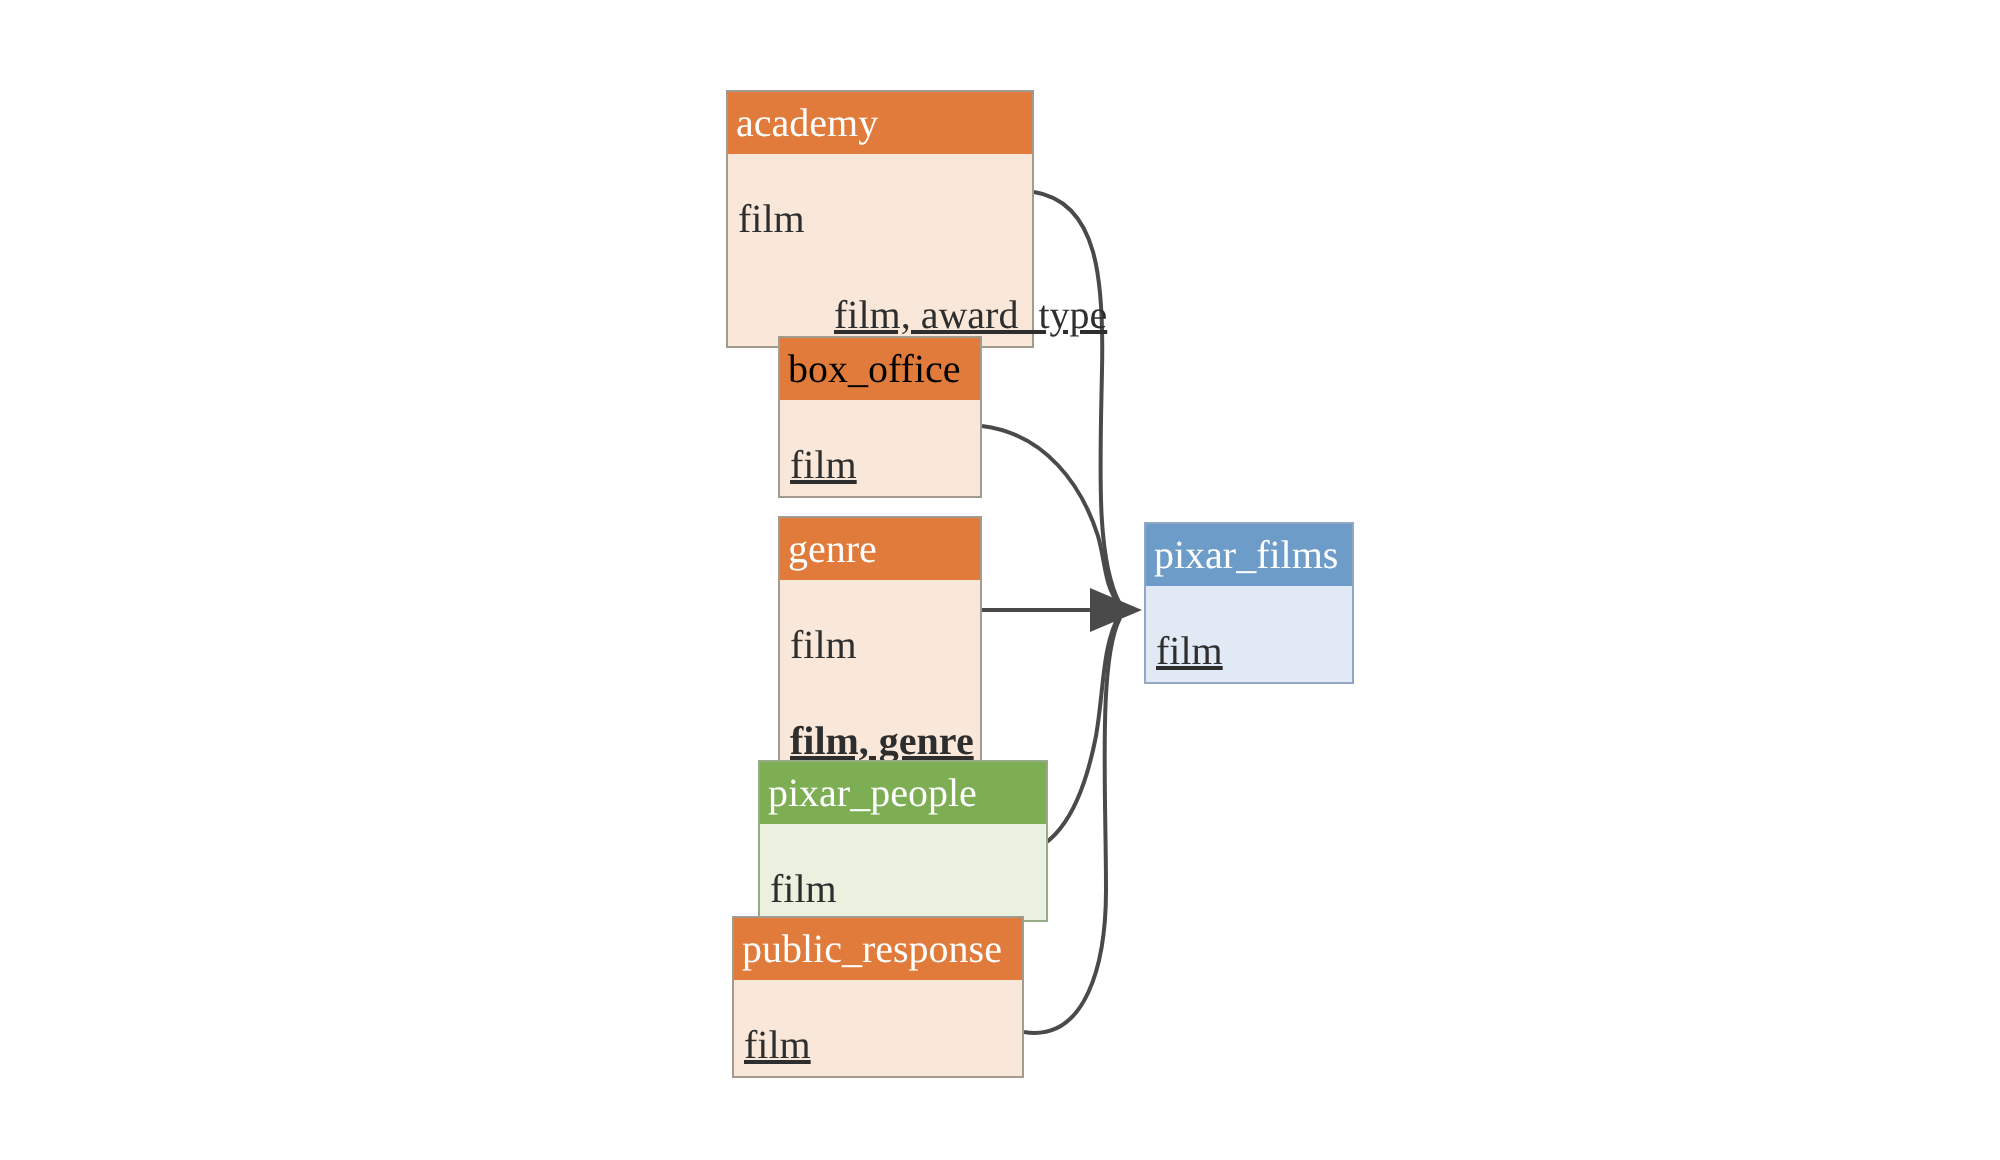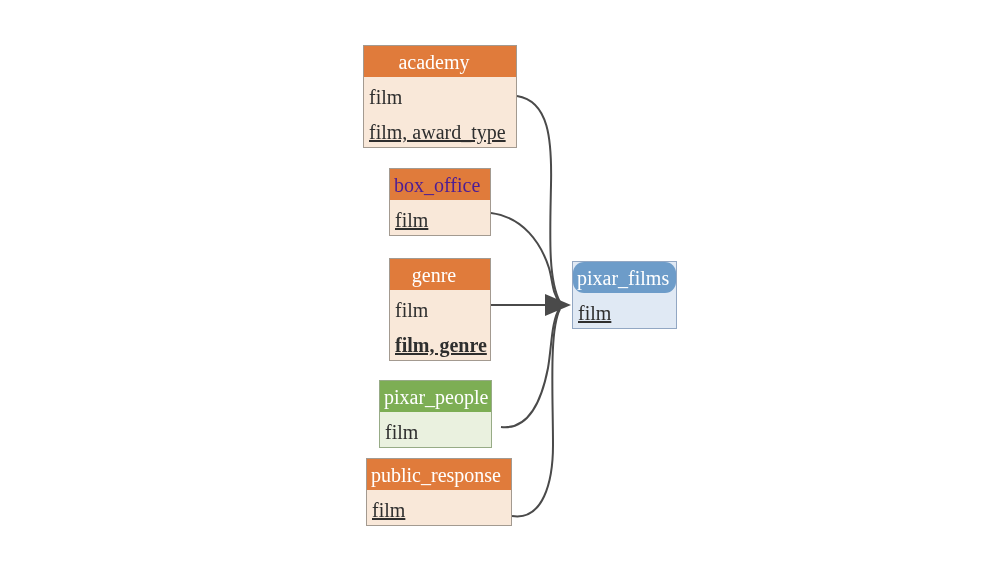--- a/index.html
+++ b/index.html
@@ -18,68 +18,68 @@
     z-index: 0;
   }
   .db-table {
     position: absolute;
     z-index: 1;
     box-sizing: border-box;
     background: #fff;
   }
   .db-table .hdr {
     box-sizing: border-box;
-    text-align: center;
+    text-align: left;
     color: #ffffff;
     font-size: 20px;
     line-height: 24px;
     padding: 4px 16px 3px 4px;
     white-space: nowrap;
   }
   .db-table .row {
     box-sizing: border-box;
     font-size: 20px;
     line-height: 24px;
-    padding: 8px 4px 3px 5px;
+    padding: 21px 4px 3px 5px;
     color: #2e2e2e;
     white-space: nowrap;
   }
   .db-table .row.key { text-decoration: underline; }
 </style>
 </head>
 <body>
 
 <div class="canvas">
   <svg class="wires" viewBox="0 0 1000 580" xmlns="http://www.w3.org/2000/svg">
       <path d="M517,96 C549,101 552,140 551,185 C550,235 548,280 560,302" fill="none" stroke="#4A4A4A" stroke-width="2"></path>
       <path d="M491,213 C523,217 541,243 549,268 C553,282 552,293 560,303" fill="none" stroke="#4A4A4A" stroke-width="2"></path>
       <path d="M491,305 L548,305" fill="none" stroke="#4A4A4A" stroke-width="2"></path>
       <path d="M501,427 C527,430 541,404 548,368 C552,345 551,322 560,307" fill="none" stroke="#4A4A4A" stroke-width="2"></path>
       <path d="M512,516 C543,521 553,482 553,445 C553,395 549,330 560,309" fill="none" stroke="#4A4A4A" stroke-width="2"></path>
       <polygon points="545,294 545,316 571,305" fill="#4A4A4A"></polygon>
     </svg>
 <div class="db-table" style="left: 363px; top: 45px; width: 154px; background: rgb(249, 232, 217); border: 1.5px solid rgb(163, 154, 144);">
       <div class="hdr" style="background: rgb(224, 123, 59); color: rgb(255, 255, 255);">academy</div>
       <div class="row" style="color: rgb(46, 46, 46);">film</div>
-      <div class="row key" style="color: rgb(46, 46, 46);">film, award_type</div>
+      <div class="row key" style="color: rgb(46, 46, 46); margin-left: 48px;">film, award_type</div>
     </div>
     <div class="db-table" style="left: 389px; top: 168px; width: 102px; background: rgb(249, 232, 217); border: 1.5px solid rgb(163, 154, 144);">
-      <div class="hdr" style="background: rgb(224, 123, 59); color: #4c1d95;">box_office</div>
+      <div class="hdr" style="background: rgb(224, 123, 59); color: #000000;">box_office</div>
       <div class="row key" style="color: rgb(46, 46, 46);">film</div>
     </div>
     <div class="db-table" style="left: 389px; top: 258px; width: 102px; background: rgb(249, 232, 217); border: 1.5px solid rgb(163, 154, 144);">
       <div class="hdr" style="background: rgb(224, 123, 59); color: rgb(255, 255, 255);">genre</div>
       <div class="row" style="color: rgb(46, 46, 46);">film</div>
       <div class="row key" style="color: rgb(46, 46, 46); font-weight: bold;">film, genre</div>
     </div>
     <div class="db-table" style="left: 572px; top: 261px; width: 105px; background: rgb(224, 233, 244); border: 1.5px solid rgb(146, 167, 195);">
-      <div class="hdr" style="background: rgb(109, 156, 201); color: rgb(255, 255, 255); border-radius: 11px;">pixar_films</div>
+      <div class="hdr" style="background: rgb(109, 156, 201); color: rgb(255, 255, 255);">pixar_films</div>
       <div class="row key" style="color: rgb(46, 46, 46);">film</div>
     </div>
-    <div class="db-table" style="left: 379px; top: 380px; width: 113px; background: rgb(234, 241, 223); border: 1.5px solid rgb(151, 171, 134);">
+    <div class="db-table" style="left: 379px; top: 380px; width: 145px; background: rgb(234, 241, 223); border: 1.5px solid rgb(151, 171, 134);">
       <div class="hdr" style="background: rgb(125, 174, 84); color: rgb(255, 255, 255);">pixar_people</div>
       <div class="row" style="color: rgb(46, 46, 46);">film</div>
     </div>
     <div class="db-table" style="left: 366px; top: 458px; width: 146px; background: rgb(249, 232, 217); border: 1.5px solid rgb(163, 154, 144);">
       <div class="hdr" style="background: rgb(224, 123, 59); color: rgb(255, 255, 255);">public_response</div>
       <div class="row key" style="color: rgb(46, 46, 46);">film</div>
     </div>
   </div>
 
 </body></html>

